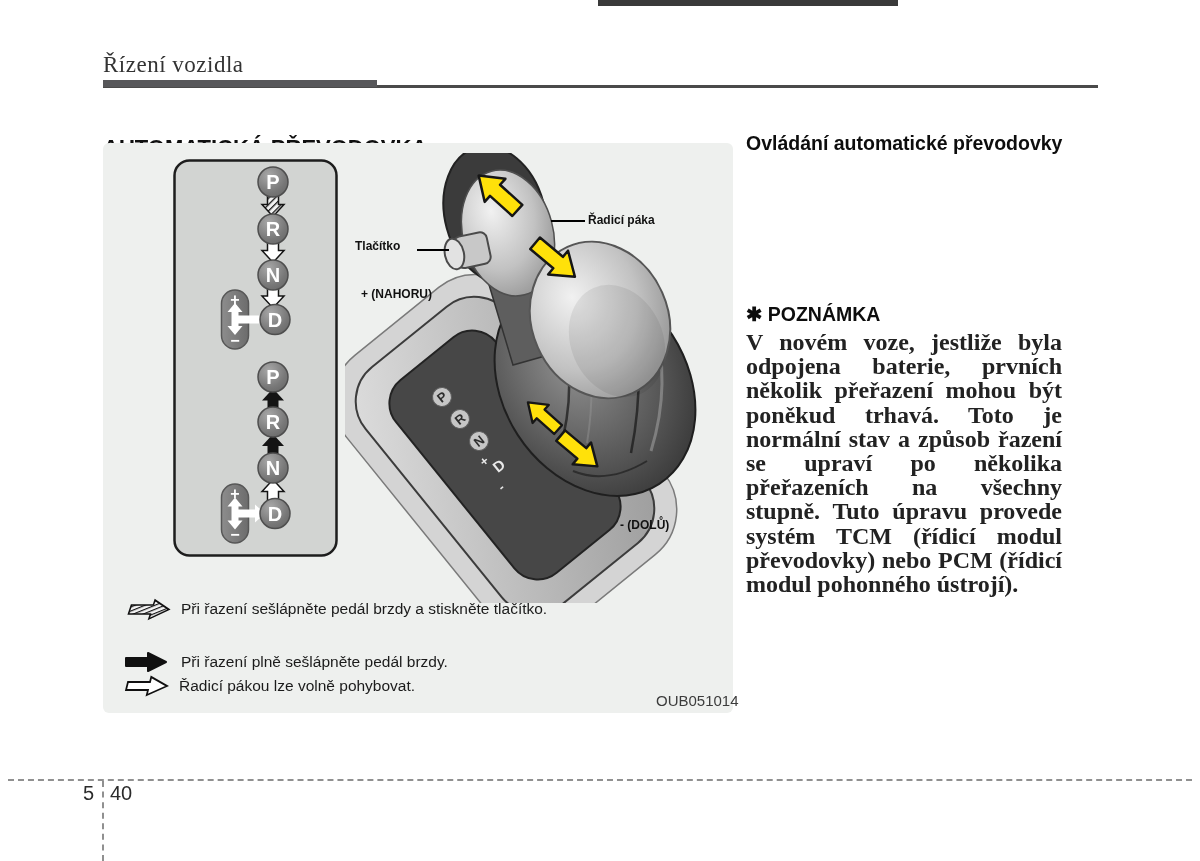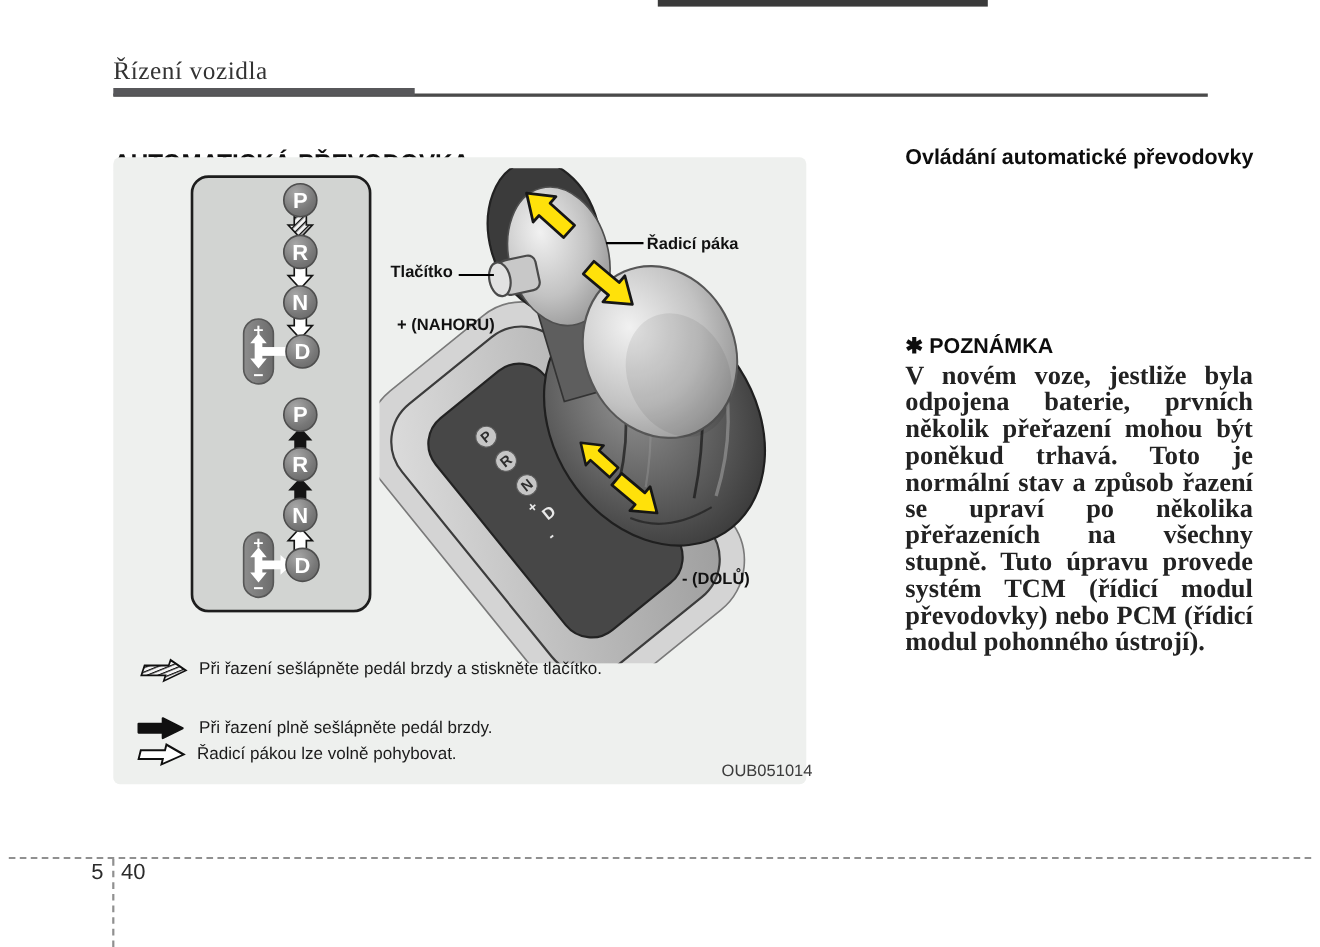--- a/index.html
+++ b/index.html
@@ -12,36 +12,36 @@
   .chapter-header{left:103px;top:52px;font-family:"Liberation Serif",serif;
        font-size:23px;color:#333;letter-spacing:.5px;}
   .rule-thin{left:103px;top:85px;width:995px;height:3px;background:#4a4a4a;}
   .rule-thick{left:103px;top:80px;width:274px;height:7px;background:#57575a;}
   .page-title{left:103px;top:103px;font-size:22px;font-weight:bold;color:#0f0f0f;margin-top:32px;}
 
   
   .figure-panel{left:103px;top:143px;width:630px;height:570px;background:#eef0ee;border-radius:6px;}
   .shift-svg{left:70px;top:16px;}
   .art-svg{left:242px;top:10px;}
-  .fig-label{position:absolute;font-size:15px;font-weight:bold;color:#111;white-space:nowrap;}
+  .fig-label{position:absolute;font-size:12px;font-weight:bold;color:#111;white-space:nowrap;}
   .lab-button{left:252px;top:96px;}
   .lab-lever{left:485px;top:70px;}
   .lab-up{left:258px;top:144px;}
   .lab-down{left:517px;top:375px;}
   .figure-code{position:absolute;left:553px;top:549px;font-size:15px;color:#3c3c3c;font-weight:normal;}
 
   .legend-row{position:absolute;display:flex;align-items:center;gap:10px;}
   .legend-row .ltext{font-size:15.5px;color:#1b1b1b;white-space:nowrap;}
   .lr1{left:20px;top:454px;}
   .lr2{left:20px;top:507px;text-align:right;}
   .lr3{left:18px;top:531px;}
   .licon{width:48px;height:24px;display:inline-block;}
 
   
-  .article{left:823px;top:0;width:316px;height:607px;}
+  .article{left:746px;top:0;width:316px;height:607px;}
   .article h2{position:absolute;margin:0;font-size:19.5px;font-weight:bold;color:#0d0d0d;white-space:nowrap;}
   .art-heading{top:132px;left:0;}
   .art-body{position:absolute;top:160px;left:0;width:316px;margin:0;font-size:17.5px;
        line-height:24.4px;color:#1a1a1a;text-align:justify;text-align-last:left;}
   .note-heading{top:303px;left:0;}
   .note-body{position:absolute;top:330px;left:0;width:316px;margin:0;
        font-family:"Liberation Serif",serif;font-weight:bold;font-size:24px;
        line-height:24.2px;color:#222;text-align:justify;text-align-last:left;}
 
   

